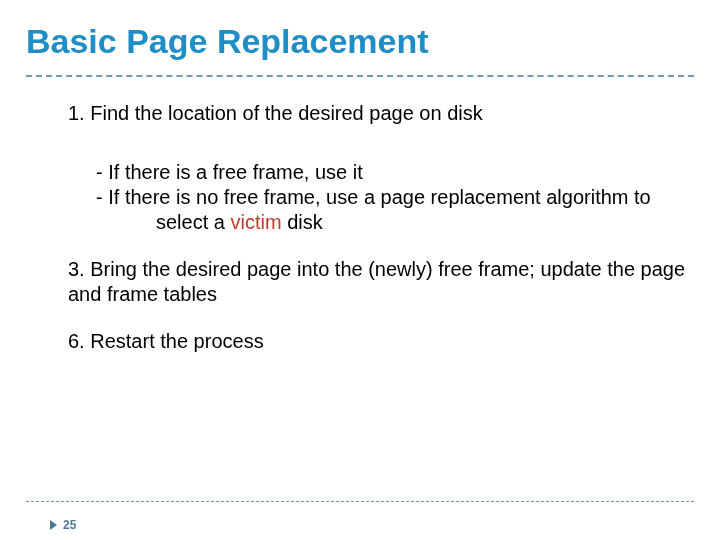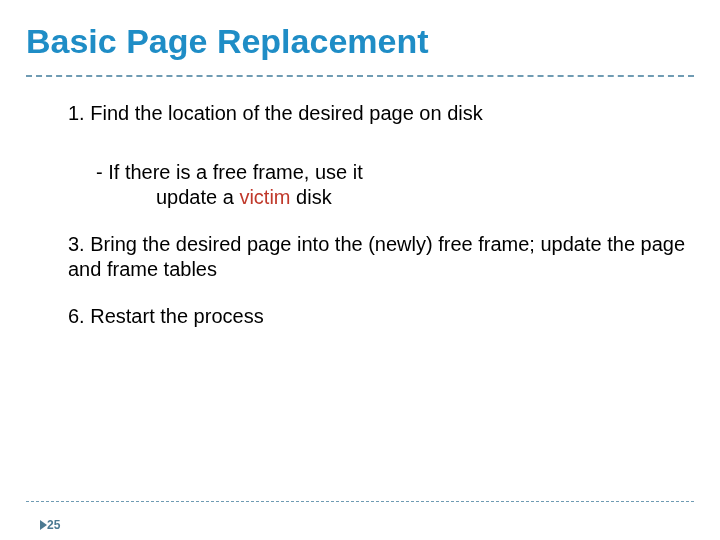--- a/index.html
+++ b/index.html
@@ -35,23 +35,23 @@
   }
   .sub-indent{padding-left:60px}
   .victim{color:#c0392b;font-weight:normal}
   .footer-rule{
     position:absolute;
     left:26px;right:26px;bottom:30px;
     border:none;border-top:1px dashed #6f9bb3;
   }
   .page-num{
     position:absolute;
-    left:40px;bottom:8px;
+    left:50px;bottom:8px;
     font-size:12px;font-weight:bold;color:#4c7a92;
-    display:flex;align-items:center;
+    display:flex;align-items:center;gap:6px;
   }
   .page-arrow{
     width:0;height:0;
     border-left:7px solid #4c7a92;
     border-top:5px solid transparent;
     border-bottom:5px solid transparent;
     display:inline-block;
   }
 </style>
 </head>
@@ -59,22 +59,23 @@
 
 <div class="title">Basic Page Replacement</div>
 <hr class="dash-rule">
 
 <div class="content">
   <div class="step">1. Find the location of the desired page on disk</div>
 
   <div class="step">
     <div class="sub">
       <div>-  If there is a free frame, use it</div>
+      <div>-  If there is no free frame, use a page replacement algorithm to</div>
       <div class="sub-indent">
-        <span>update a </span><span class="victim">victim</span><span> disk</span>
+        <span>select a </span><span class="victim">victim</span><span> disk</span>
       </div>
     </div>
   </div>
 
   <div class="step">3. Bring  the desired page into the (newly) free frame; update the page and frame tables</div>
   <div class="step">6. Restart the process</div>
 </div>
 
 <hr class="footer-rule">
 <div class="page-num">

